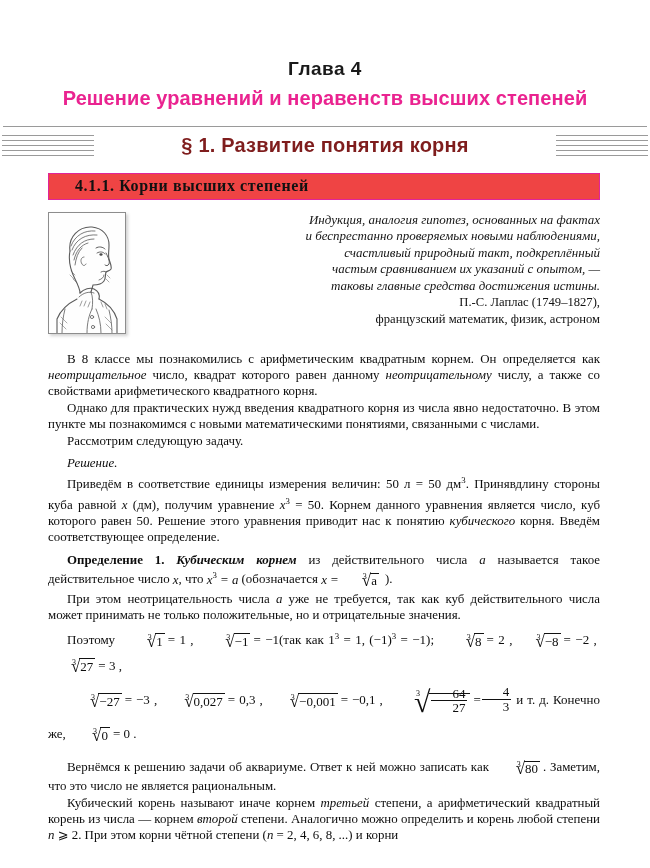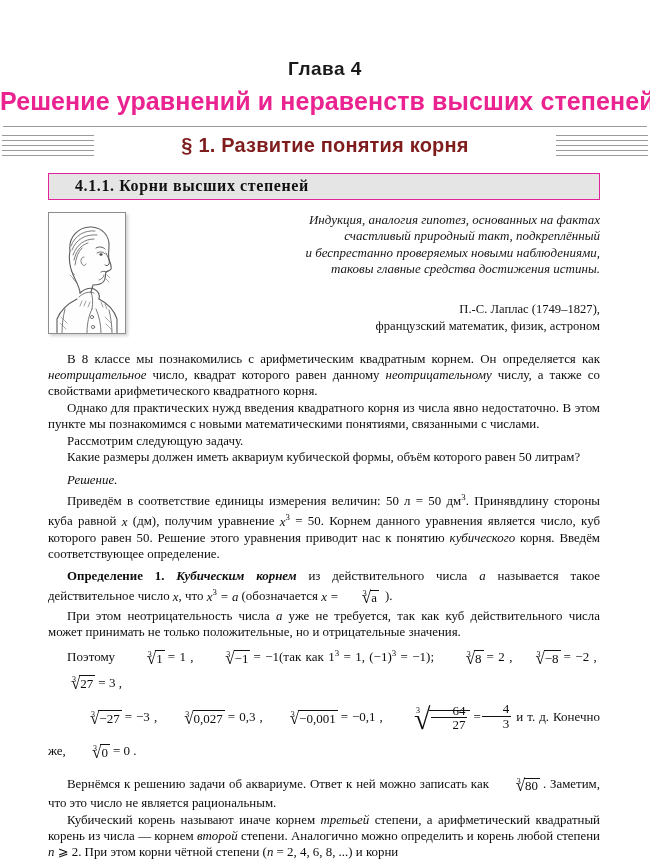--- a/index.html
+++ b/index.html
@@ -36,21 +36,21 @@
     font-family: "Liberation Sans", sans-serif;
     font-weight: bold;
     font-size: 19px;
     letter-spacing: 0.5px;
     color: #1a1a1a;
     margin: 0 0 7px 0;
   }
   .chapter-title {
     font-family: "Liberation Sans", sans-serif;
     font-weight: bold;
-    font-size: 25px;
+    font-size: 20px;
     letter-spacing: 0.1px;
     color: #ea2390;
     margin: 0;
     white-space: nowrap;
   }
 
   
   .rule-band {
     position: absolute;
     top: 126px;
@@ -97,21 +97,21 @@
 
   
   .subsection-box {
     position: absolute;
     top: 173px;
     left: 48px;
     width: 552px;
     height: 27px;
     border: 1.6px solid #e0249a;
     box-sizing: border-box;
-    background: #e5e5e5;
+    background: #ef4444;
   }
   .subsection-text {
     position: absolute;
     top: 3px;
     left: 26px;
     font-family: "Liberation Serif", serif;
     font-weight: bold;
     font-size: 16px;
     letter-spacing: 0.6px;
     color: #111;
@@ -145,21 +145,21 @@
     width: 382px;
     text-align: right;
     font-style: italic;
     font-size: 13px;
     line-height: 16.4px;
     color: #151515;
   }
   .quote p { margin: 0; }
   .attribution {
     position: absolute;
-    top: 89px;
+    top: 82px;
     right: 0;
     width: 382px;
     text-align: right;
     font-size: 12.6px;
     line-height: 17px;
     color: #121212;
   }
   .attribution div { white-space: nowrap; }
 
   
@@ -333,40 +333,40 @@
 
           <path d="M22 58 L26 62 M21 62 L25 66 M24 66 L28 70" stroke-width="0.5"></path>
           <path d="M58 62 L61 65 M57 66 L60 69" stroke-width="0.5"></path>
           <path d="M12 104 L18 110 M11 110 L17 116 M56 104 L62 110 M57 111 L63 117" stroke-width="0.5"></path>
         </g>
       </svg>
     </div>
 
     <div class="quote">
       <p>Индукция, аналогия гипотез, основанных на фактах</p>
+      <p>и беспрестанно проверяемых новыми наблюдениями,</p>
       <p>счастливый природный такт, подкреплённый</p>
-      <p>и беспрестанно проверяемых новыми наблюдениями,</p>
+      <p>частым сравниванием их указаний с опытом, —</p>
       <p>таковы главные средства достижения истины.</p>
     </div>
 
     <div class="attribution">
       <div>П.-С. Лаплас (1749–1827),</div>
       <div>французский математик, физик, астроном</div>
     </div>
   </div>
 
   <div class="body-text">
 
     <p><span>В 8 классе мы познакомились с арифметическим квадратным корнем. Он определяется как </span><span class="it">неотрицательное</span><span> число, квадрат которого равен данному </span><span class="it">неотрицательному</span><span> числу, а также со свойствами арифметического квадратного корня.</span></p>
 
     <p>Однако для практических нужд введения квадратного корня из числа явно недостаточно. В этом пункте мы познакомимся с новыми математическими понятиями, связанными с числами.</p>
 
     <p>Рассмотрим следующую задачу.</p>
 
-    <p>Какие размеры должен иметь аквариум кубической формы, объём которого равен 50 литрам?</p>
 
     <p class="gap"><span class="it">Решение.</span></p>
 
     <p><span>Приведём в соответствие единицы измерения величин: 50 л = 50 дм</span><sup class="pw">3</sup><span>. Принявдлину стороны куба равной </span><span class="it">x</span><span> (дм), получим уравнение </span><span class="it">x</span><sup class="pw">3</sup><span> = 50. Корнем данного уравнения является число, куб которого равен 50. Решение этого уравнения приводит нас к понятию </span><span class="it">кубического</span><span> корня. Введём соответствующее определение.</span></p>
 
     <p class="gap"><span class="bd">Определение 1.</span><span> </span><span class="bd it">Кубическим корнем</span><span> из действительного числа </span><span class="it">a</span><span> называется такое действительное число </span><span class="it">x</span><span>, что </span><span class="it">x</span><sup class="pw">3</sup><span class="it"> = a</span><span> (обозначается </span><span class="m"><span class="it">x =</span><span class="radical"><span class="deg">3</span><span class="sign">√</span><span class="rad it">a</span></span></span><span> ).</span></p>
 
     <p><span>При этом неотрицательность числа </span><span class="it">a</span><span> уже не требуется, так как куб действительного числа может принимать не только положительные, но и отрицательные значения.</span></p>
 
     <p class="mathline"><span>Поэтому</span>&nbsp;&nbsp;<span class="radical"><span class="deg">3</span><span class="sign">√</span><span class="rad">1</span></span><span>= 1 ,</span>&nbsp;&nbsp;<span class="radical"><span class="deg">3</span><span class="sign">√</span><span class="rad">−1</span></span><span>= −1</span><span>(так  как  1</span><sup class="pw">3</sup><span> = 1,  (−1)</span><sup class="pw">3</sup><span> = −1);</span>&nbsp;&nbsp;<span class="radical"><span class="deg">3</span><span class="sign">√</span><span class="rad">8</span></span><span>= 2 ,</span><span class="radical"><span class="deg">3</span><span class="sign">√</span><span class="rad">−8</span></span><span>= −2 ,</span>&nbsp;<span class="radical"><span class="deg">3</span><span class="sign">√</span><span class="rad">27</span></span><span>= 3 ,</span></p>

